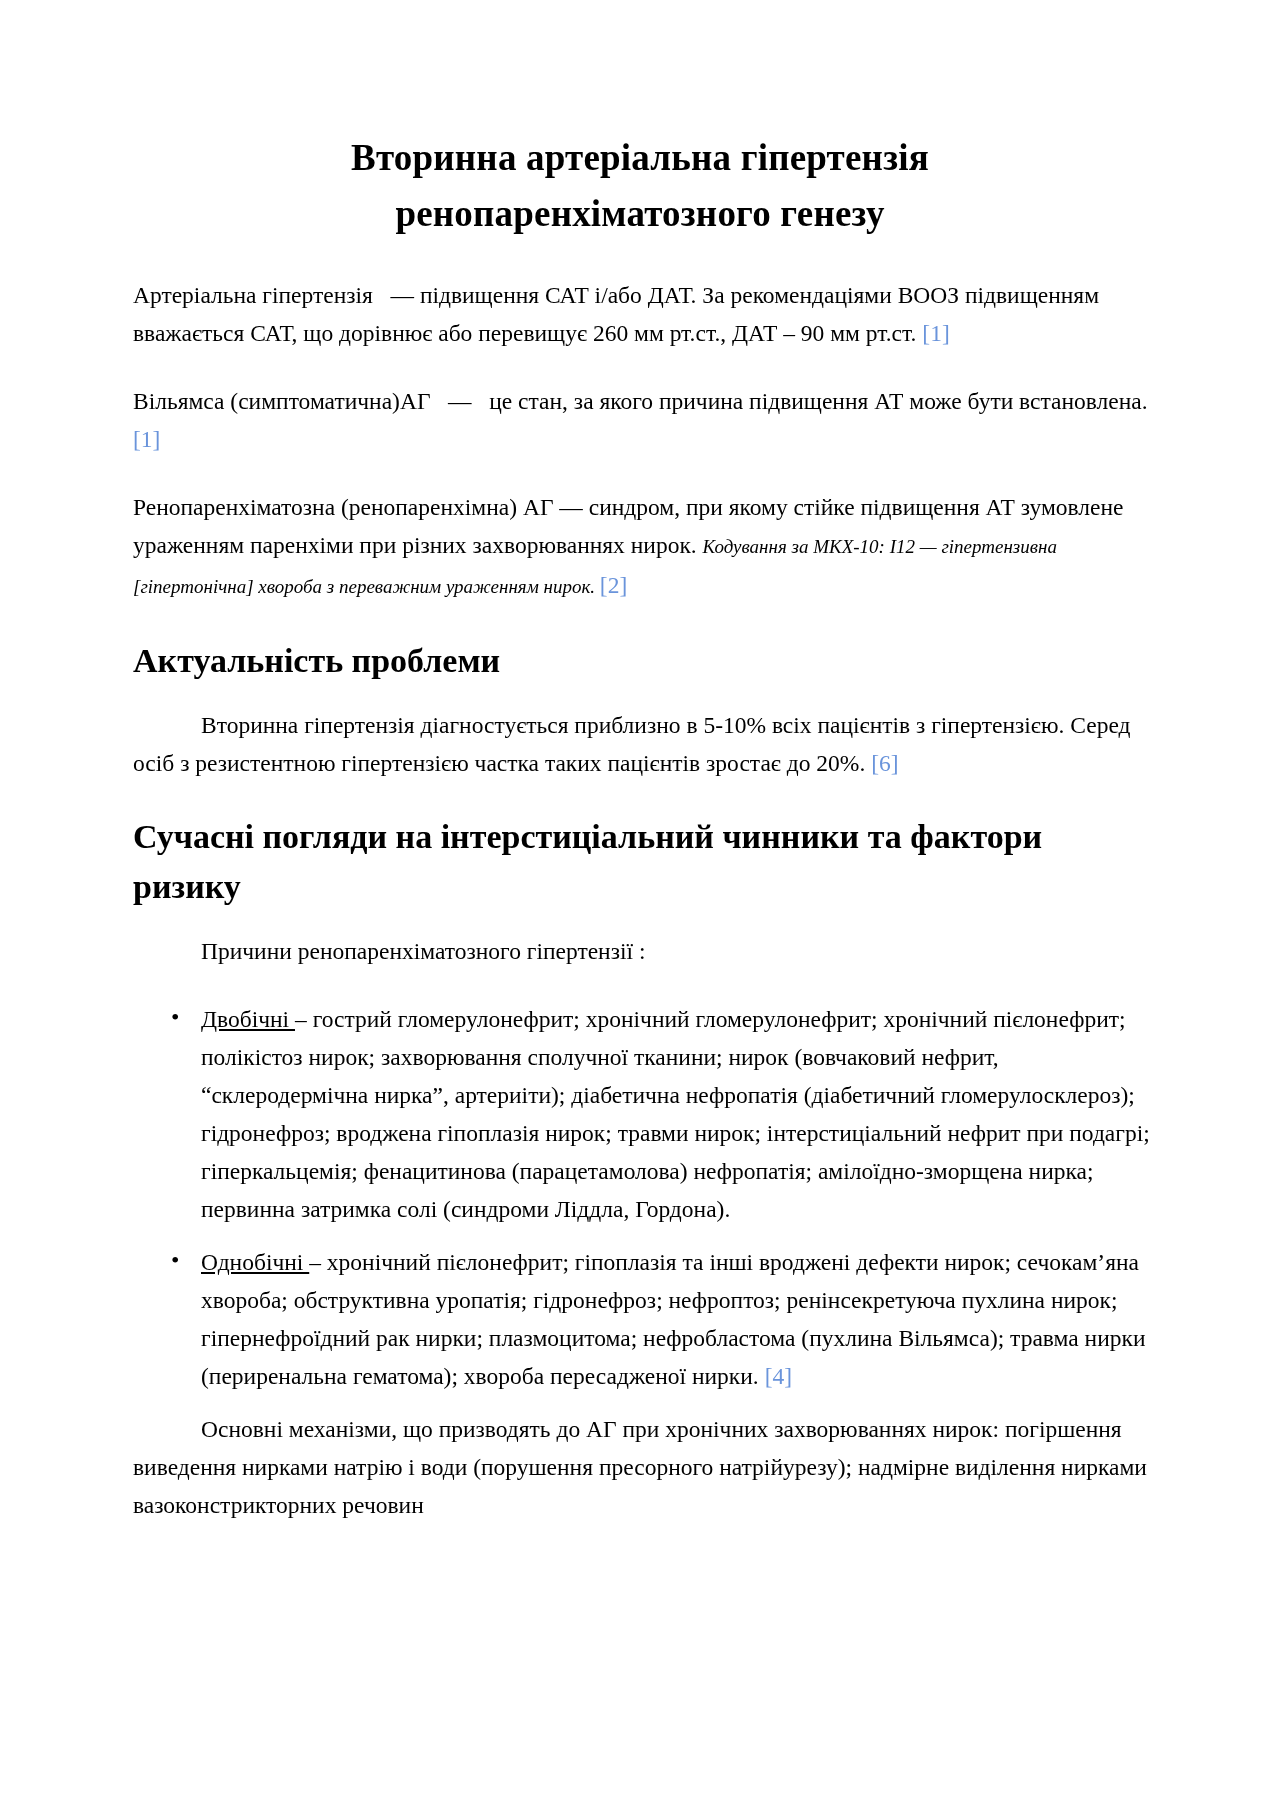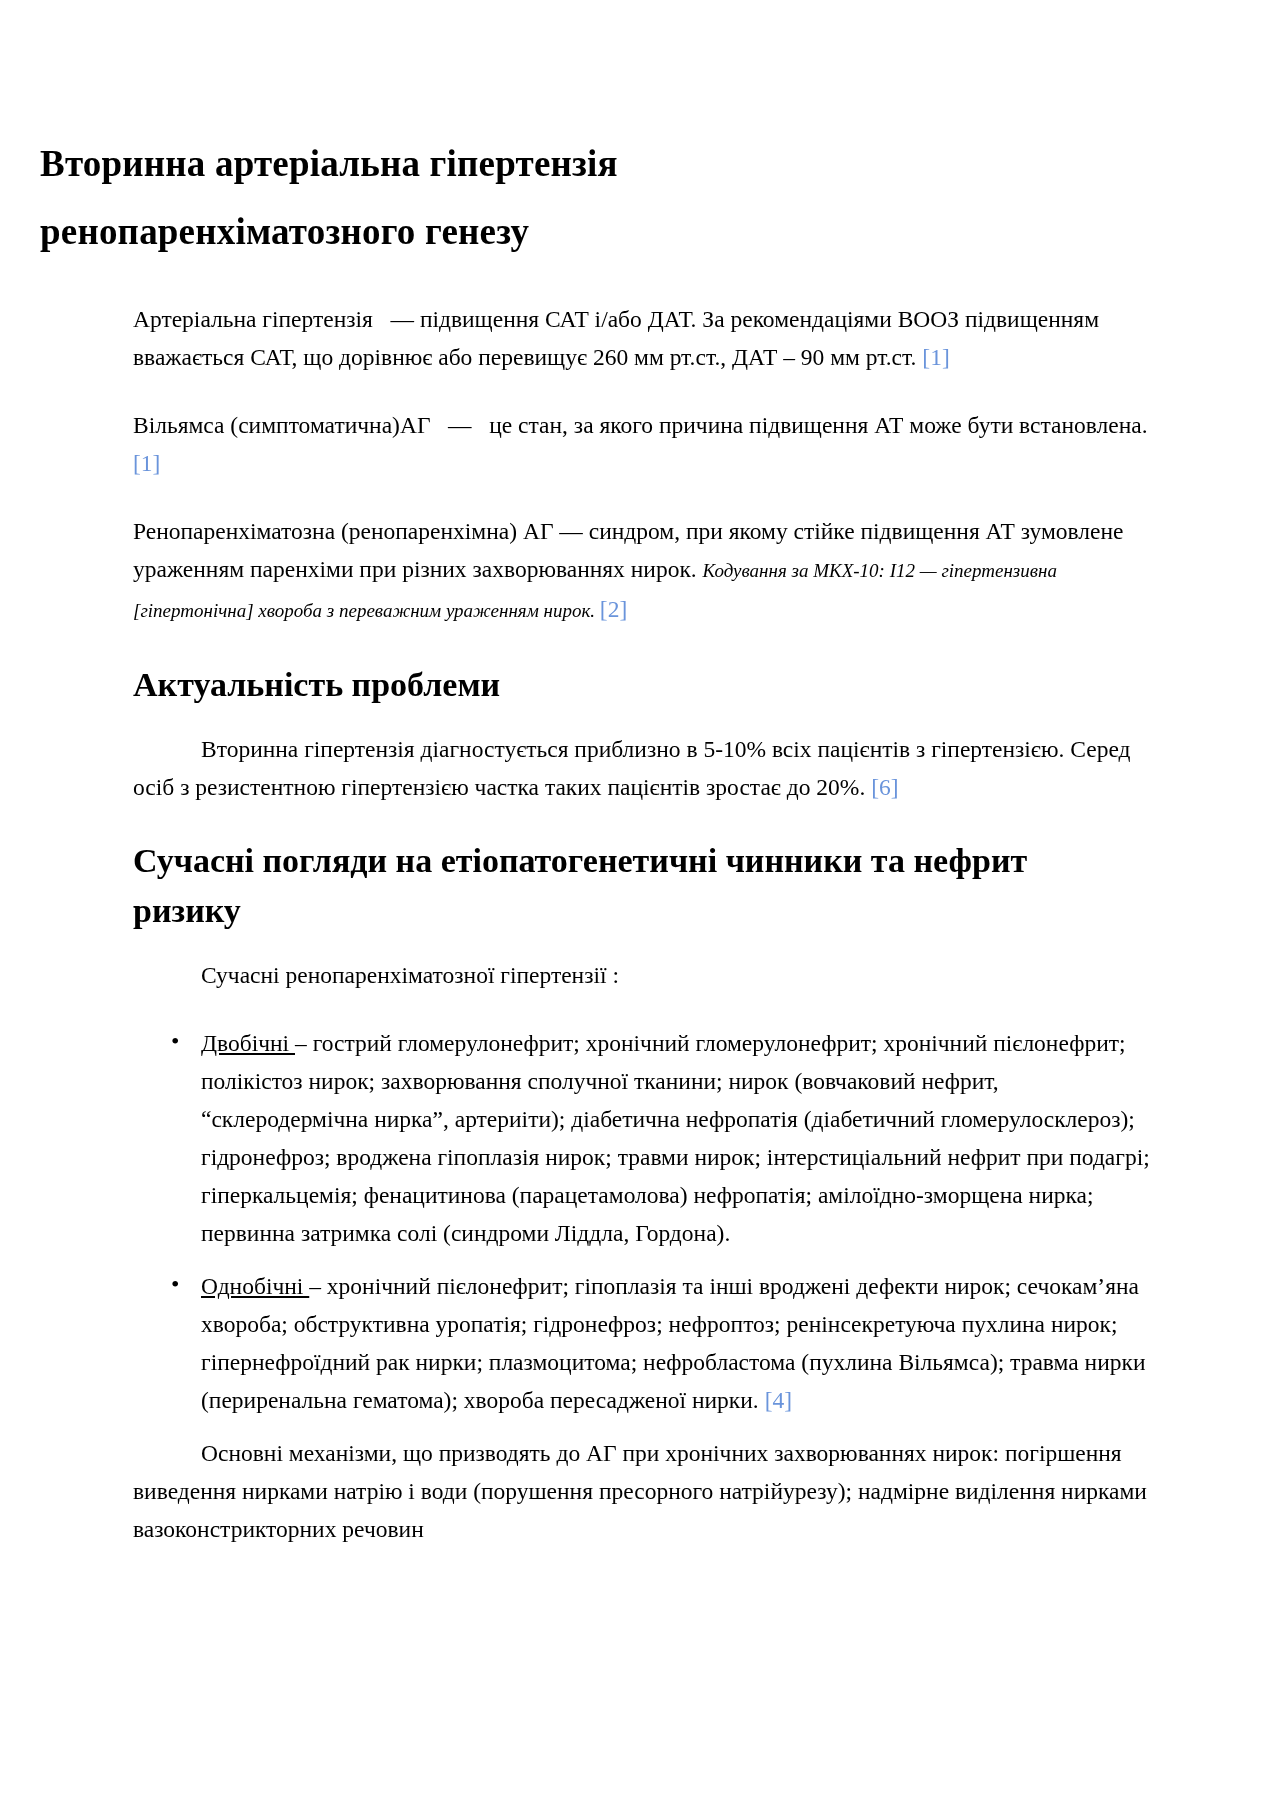--- a/index.html
+++ b/index.html
@@ -11,22 +11,23 @@
     position: relative;
     width: 1280px;
     height: 1811px;
     background: #ffffff;
     overflow: hidden;
     color: #000000;
     font-family: "Liberation Serif", "DejaVu Serif", serif;
   }
   .doc-title {
     margin: 130px 40px 34px 40px;
+    text-align: center;
     font-size: 37px;
-    line-height: 68px;
+    line-height: 56px;
     font-weight: 700;
     white-space: pre-line;
     letter-spacing: 0.2px;
   }
   .doc-body {
     margin-left: 133px;
     width: 1020px;
     font-size: 23.5px;
     line-height: 38px;
   }
@@ -73,20 +74,20 @@
 
 <div class="page">
   <h1 class="doc-title">Вторинна артеріальна гіпертензія
 ренопаренхіматозного генезу</h1>
   <div class="doc-body">
       <p class="doc-paragraph"><span class="run-italic">Артеріальна гіпертензія </span><span class="run-normal"> — підвищення САТ і/або ДАТ. За рекомендаціями ВООЗ підвищенням вважається САТ, що дорівнює або перевищує 260 мм рт.ст., ДАТ – 90 мм рт.ст. </span><span class="run-link">[1]</span></p>
       <p class="doc-paragraph"><span class="run-italic">Вільямса (симптоматична)АГ </span><span class="run-normal"> —  це стан, за якого причина підвищення АТ може бути встановлена. </span><span class="run-link">[1]</span></p>
       <p class="doc-paragraph"><span class="run-italic">Ренопаренхіматозна (ренопаренхімна) АГ </span><span class="run-normal">— синдром, при якому стійке підвищення АТ зумовлене ураженням паренхіми при різних захворюваннях нирок. </span><span class="run-italic-small">Кодування за МКХ-10: І12 — гіпертензивна [гіпертонічна] хвороба з переважним ураженням нирок. </span><span class="run-link">[2]</span></p>
       <h2 class="doc-heading">Актуальність проблеми</h2>
       <p class="doc-paragraph indent"><span class="run-normal">Вторинна гіпертензія діагностується приблизно в 5-10% всіх пацієнтів з гіпертензією. Серед осіб з резистентною гіпертензією частка таких пацієнтів зростає до 20%. </span><span class="run-link">[6]</span></p>
-      <h2 class="doc-heading">Сучасні погляди на етіопатогенетичні чинники та нефрит
+      <h2 class="doc-heading">Сучасні погляди на інтерстиціальний чинники та фактори
 ризику</h2>
-      <p class="doc-paragraph indent"><span class="run-normal">Сучасні ренопаренхіматозної гіпертензії :</span></p>
+      <p class="doc-paragraph indent"><span class="run-normal">Причини ренопаренхіматозного гіпертензії :</span></p>
       <div class="doc-bullet"><span class="bullet-marker">•</span><span class="bullet-content"><span class="run-underline">Двобічні </span><span class="run-normal">– гострий гломерулонефрит; хронічний гломерулонефрит; хронічний пієлонефрит; полікістоз нирок; захворювання сполучної тканини; нирок (вовчаковий нефрит, “склеродермічна нирка”, артериіти); діабетична нефропатія (діабетичний гломерулосклероз); гідронефроз; вроджена гіпоплазія нирок; травми нирок; інтерстиціальний нефрит при подагрі; гіперкальцемія; фенацитинова (парацетамолова) нефропатія; амілоїдно-зморщена нирка; первинна затримка солі (синдроми Ліддла, Гордона).</span></span></div>
       <div class="doc-bullet"><span class="bullet-marker">•</span><span class="bullet-content"><span class="run-underline">Однобічні </span><span class="run-normal">– хронічний пієлонефрит; гіпоплазія та інші вроджені дефекти нирок; сечокам’яна хвороба; обструктивна уропатія; гідронефроз; нефроптоз; ренінсекретуюча пухлина нирок; гіпернефроїдний рак нирки; плазмоцитома; нефробластома (пухлина Вільямса); травма нирки (периренальна гематома); хвороба пересадженої нирки. </span><span class="run-link">[4]</span></span></div>
       <p class="doc-paragraph indent"><span class="run-normal">Основні механізми, що призводять до АГ при хронічних захворюваннях нирок: погіршення виведення нирками натрію і води (порушення пресорного натрійурезу); надмірне виділення нирками вазоконстрикторних речовин</span></p>
     </div>
 </div>
 
 </body></html>

